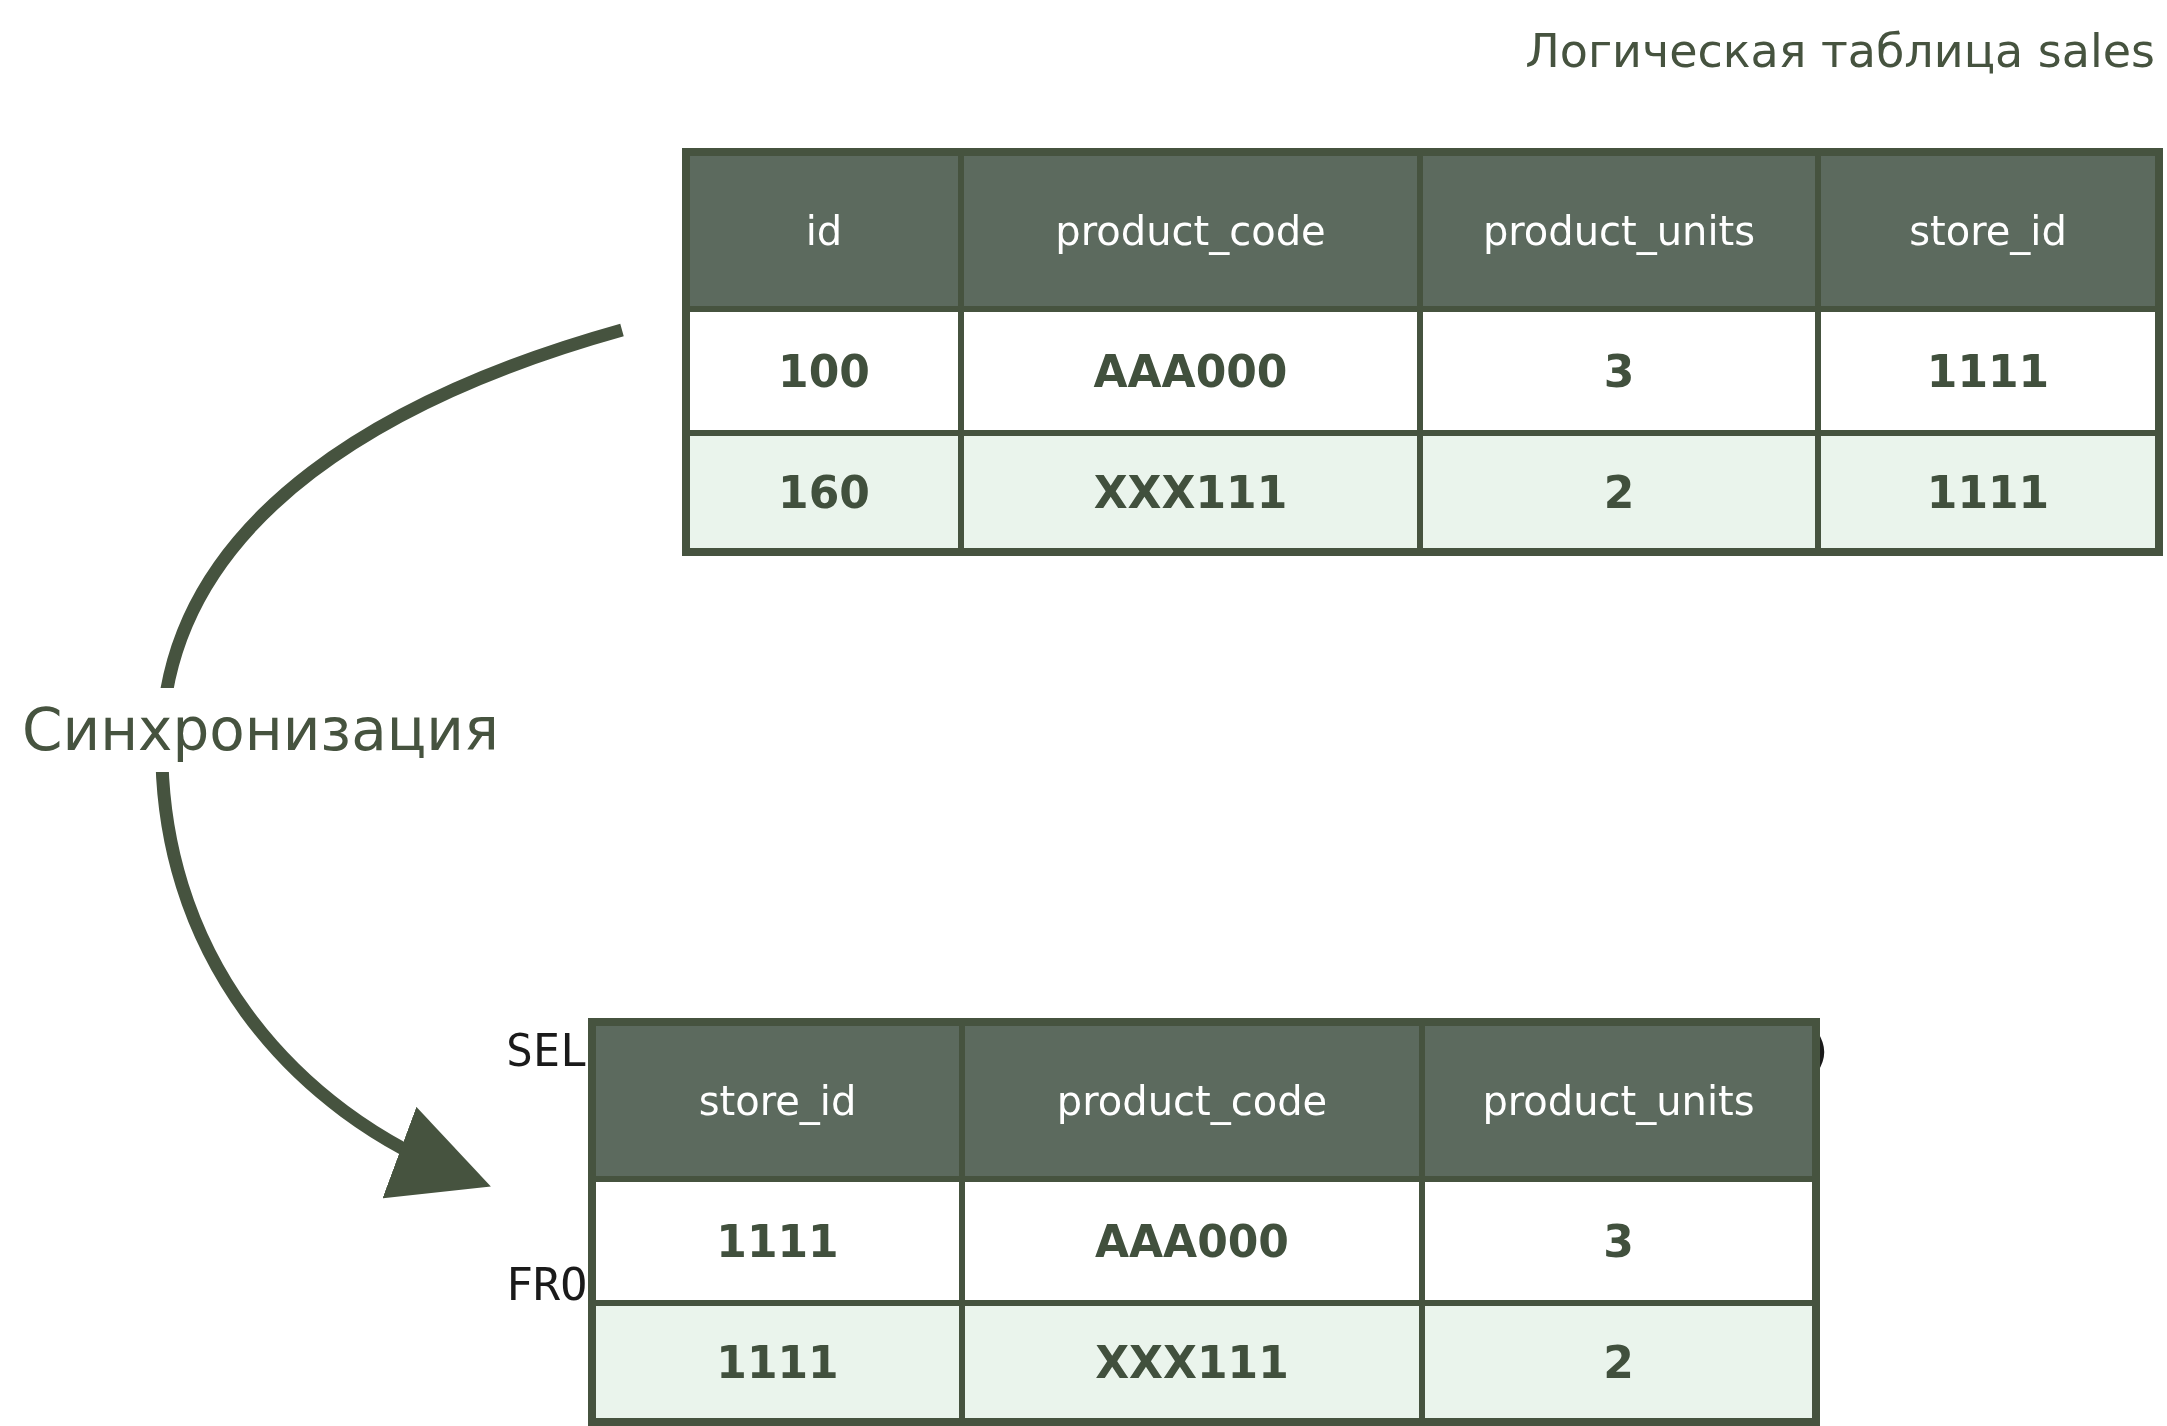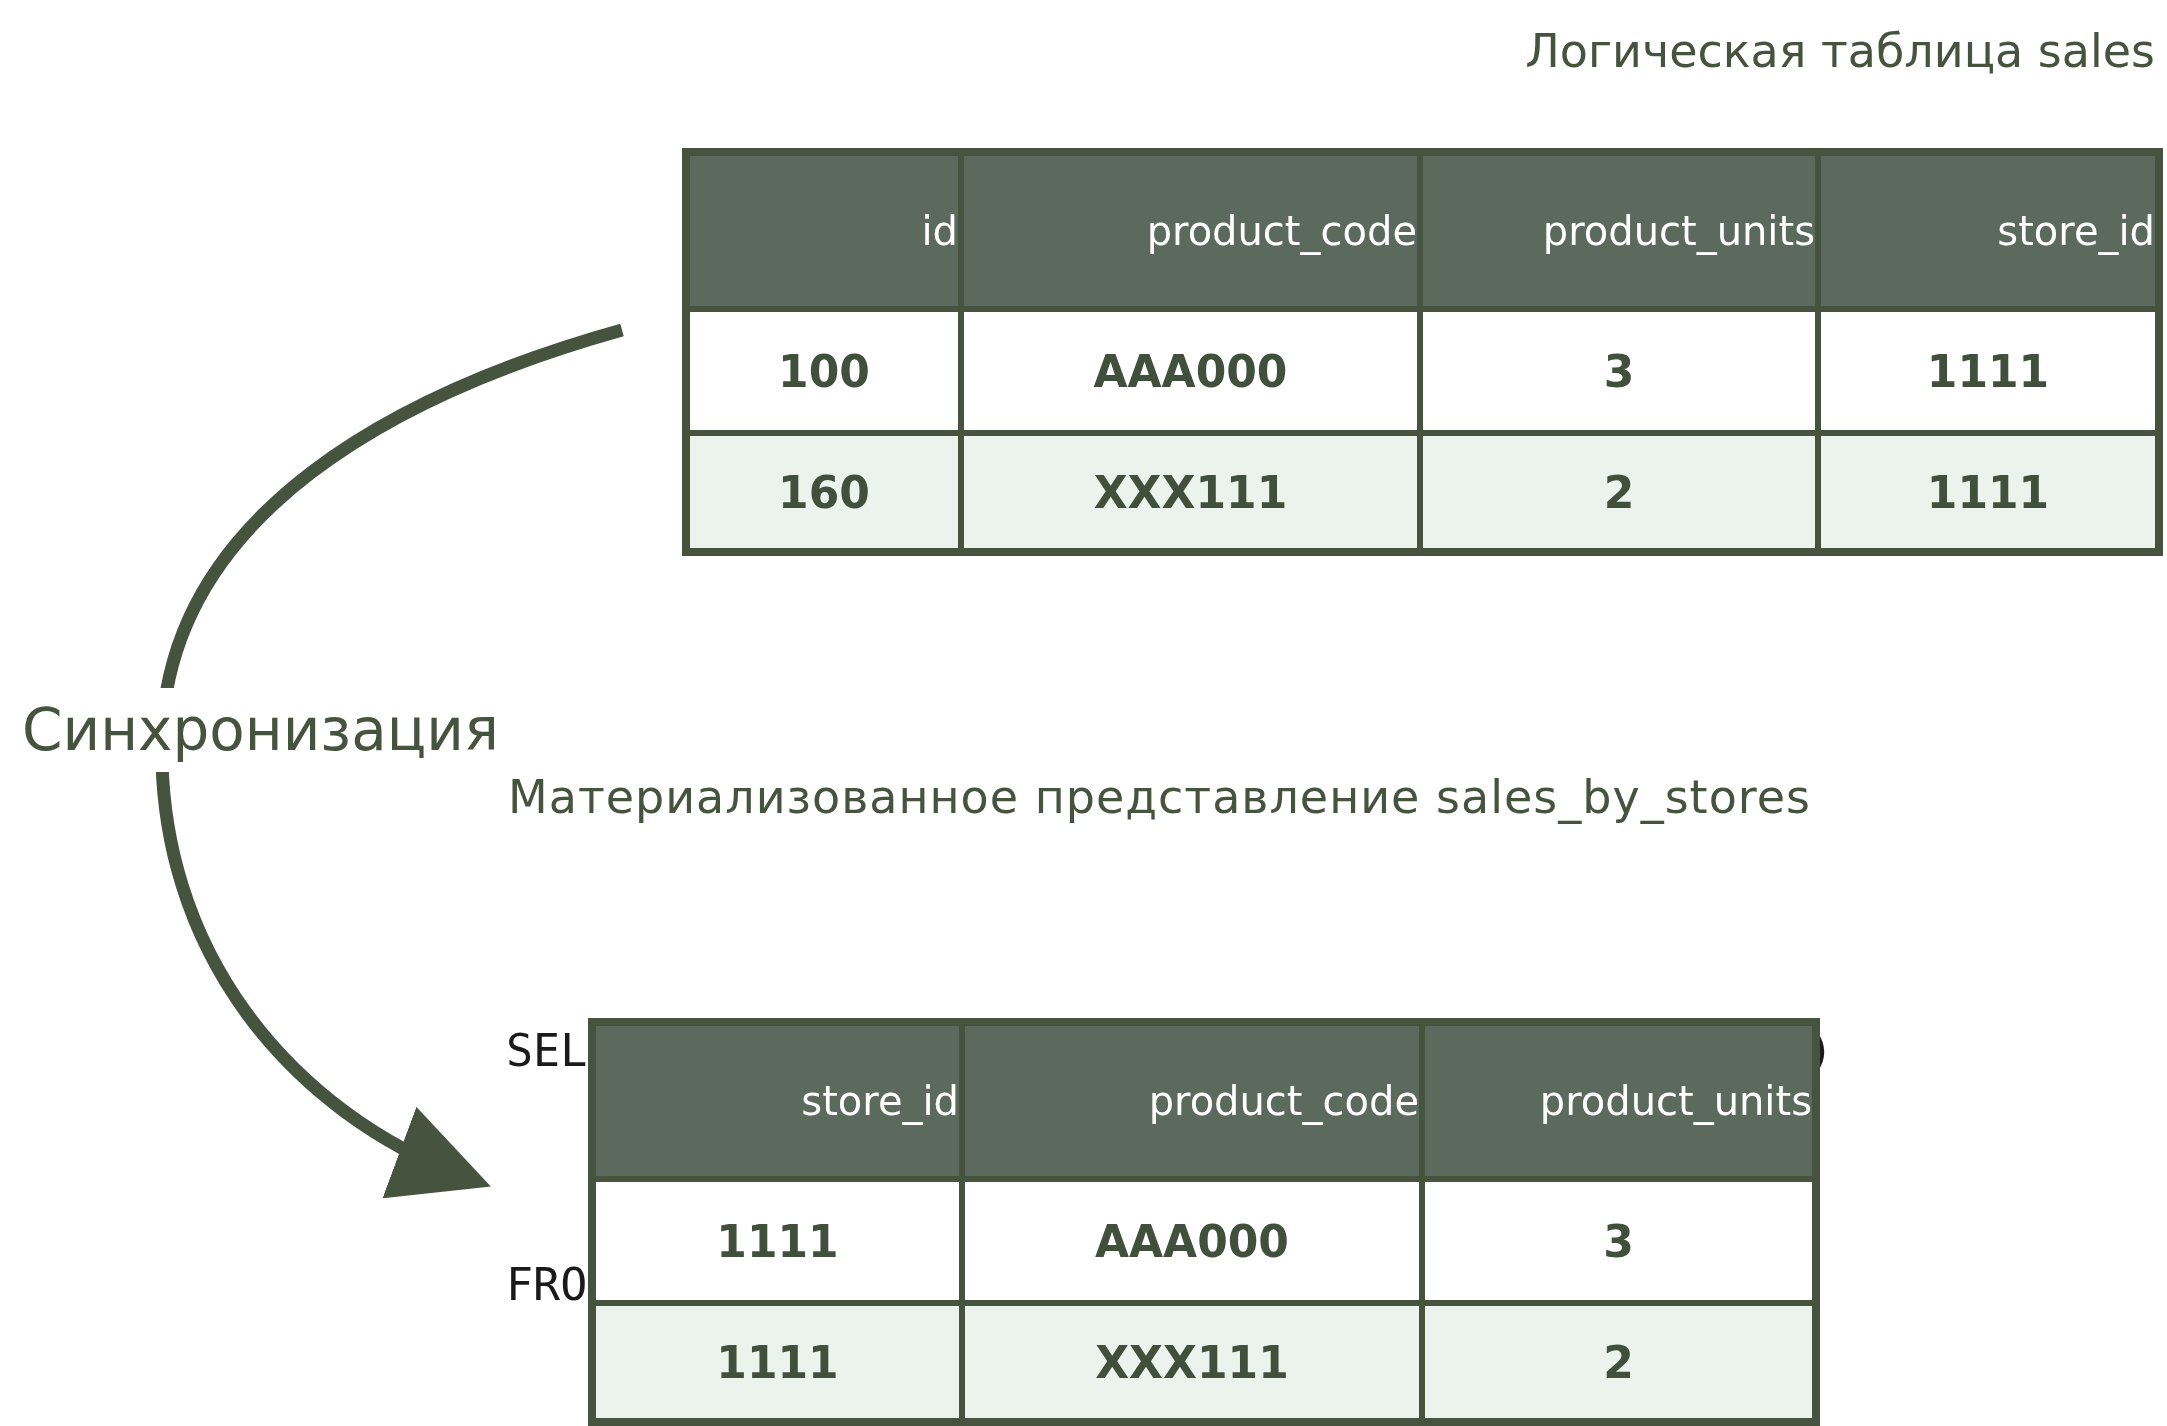--- a/index.html
+++ b/index.html
@@ -84,21 +84,20 @@
     vertical-align: middle;
     padding: 0;
     overflow: hidden;
   }
   table.dtable th {
     background: var(--header-fill, #5c6a5e);
     color: var(--header-text, #ffffff);
     font-size: 40px;
     font-weight: normal;
     height: 150px;
-    text-align: right;
   }
   table.dtable td {
     font-size: 44px;
     color: var(--cell-text, #41503d);
     font-weight: bold;
   }
   .row-white td { background: var(--row-fill, #ffffff); height: 118px; }
   .row-green td { background: var(--row-alt-fill, #eaf4ec); height: 112px; }
 
   #logical-table { left: 682px; top: 148px; }
@@ -146,21 +145,20 @@
       </tr>
       <tr class="row-green">
         <td>160</td>
         <td>XXX111</td>
         <td>2</td>
         <td>1111</td>
       </tr>
     </tbody>
   </table>
 
-  <div class="mv-title">Материализованное представление sales_by_stores</div>
 
   <div class="sql-block">
     <div>SELECT store_id, product_code, SUM(product_units)</div>
     <div>FROM sales GROUP BY store_id, product_code</div>
   </div>
 
   <table class="dtable" id="mv-table">
     <colgroup>
       <col style="width:370px">
         <col style="width:460px">

